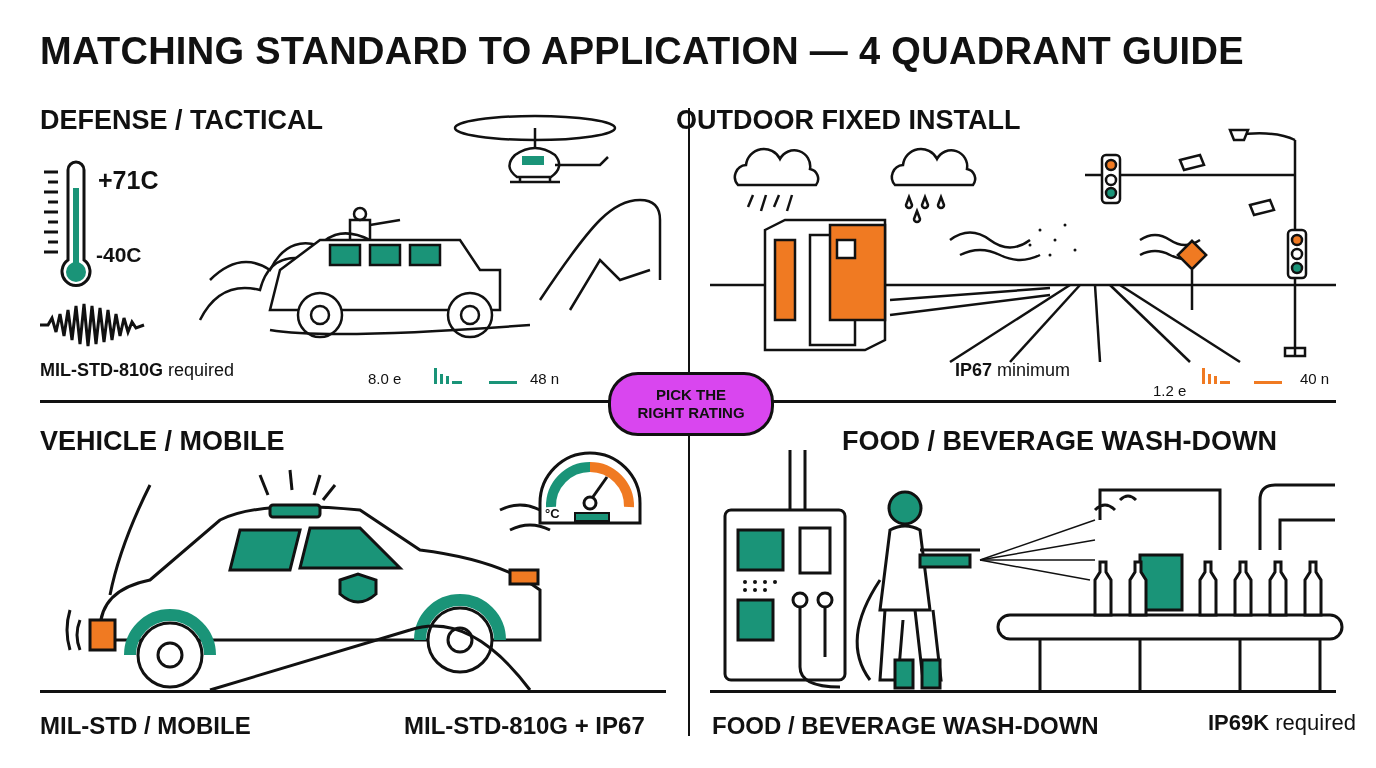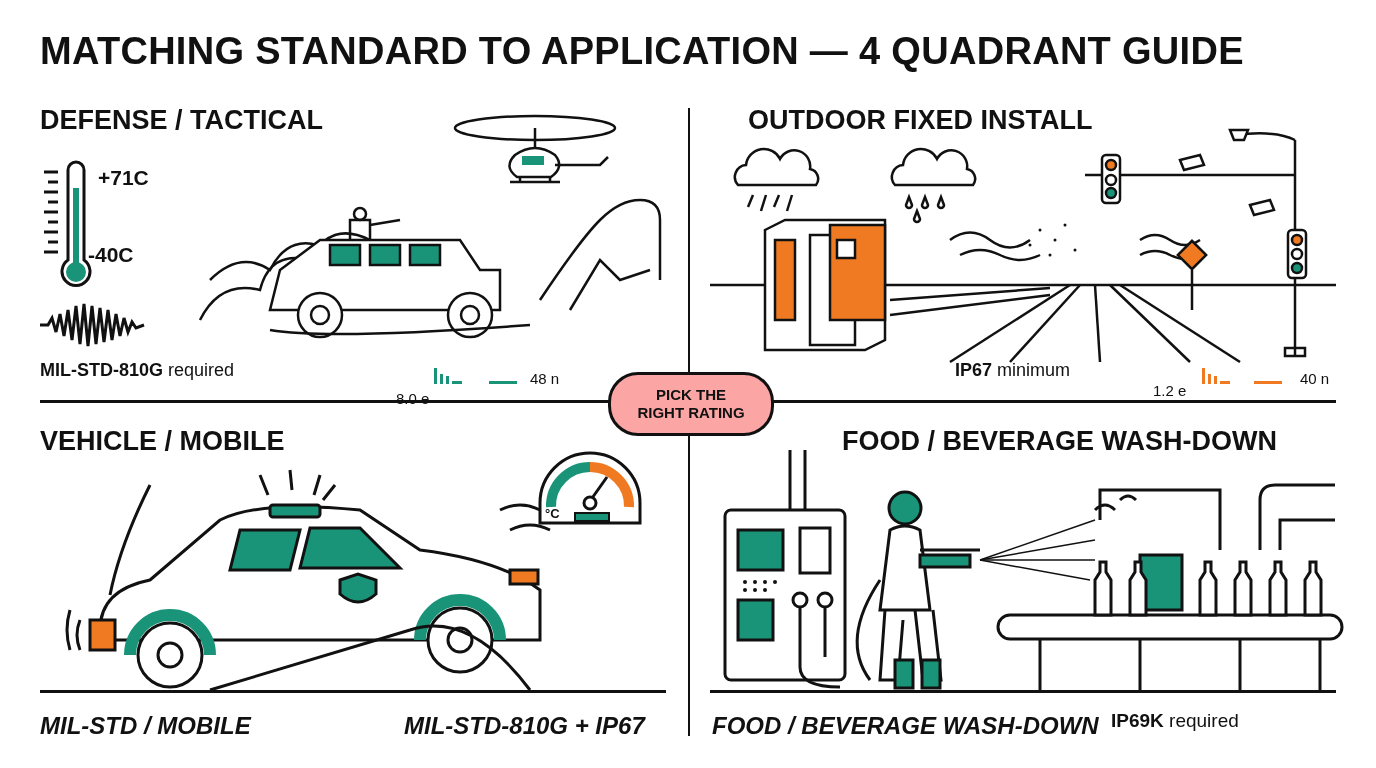--- a/index.html
+++ b/index.html
@@ -2,22 +2,22 @@
 <html><head>
 <meta charset="utf-8">
 <style>
   html,body{margin:0;padding:0;background:#fff;}
   body{width:1376px;height:768px;position:relative;overflow:hidden;font-family:"Liberation Sans",sans-serif;color:#111;}
   .abs{position:absolute;}
   .title{left:40px;top:30px;font-size:38px;font-weight:700;letter-spacing:0.3px;white-space:nowrap;text-align:center;}
   .qtitle{font-size:27px;font-weight:700;white-space:nowrap;}
   .vline{position:absolute;left:688px;top:108px;width:2px;height:628px;background:#111;}
   .hline{position:absolute;top:400px;height:3px;background:#111;}
-  .badge{position:absolute;left:608px;top:372px;width:160px;height:58px;border:3px solid #111;border-radius:30px;background:#fca5a5;display:flex;align-items:center;justify-content:center;text-align:center;font-size:15px;font-weight:700;line-height:18px;}
-  .footer{font-size:24px;font-weight:700;white-space:nowrap;font-style:italic;}
+  .badge{position:absolute;left:608px;top:372px;width:160px;height:58px;border:3px solid #111;border-radius:30px;background:#d946ef;display:flex;align-items:center;justify-content:center;text-align:center;font-size:15px;font-weight:700;line-height:18px;}
+  .footer{font-size:24px;font-weight:700;white-space:nowrap;}
   .req{font-size:18px;white-space:nowrap;}
   .req b{font-weight:700;}
   .req span{font-weight:400;}
   .mini{font-size:15px;white-space:nowrap;}
   svg{position:absolute;overflow:visible;}
   .gline{position:absolute;height:3px;background:#111;}
 </style>
 </head>
 <body>
 
@@ -46,22 +46,22 @@
       <line x1="4" y1="52" x2="18" y2="52"></line>
         <line x1="8" y1="62" x2="18" y2="62"></line>
       <line x1="4" y1="72" x2="18" y2="72"></line>
         <line x1="8" y1="82" x2="18" y2="82"></line>
       <line x1="4" y1="92" x2="18" y2="92"></line>
       <path d="M28 10 a8 8 0 0 1 16 0 v90 a14 14 0 1 1 -16 0 z" fill="#fff"></path>
     </g>
     <rect x="33" y="28" width="6" height="76" fill="#1a9478"></rect>
     <circle cx="36" cy="112" r="10" fill="#1a9478"></circle>
   </svg>
-  <div class="abs" style="left:98px;top:166px;font-size:21px;font-weight:700;">+71C</div>
-  <div class="abs" style="left:88px;top:243px;font-size:21px;font-weight:700;">-40C</div>
+  <div class="abs" style="left:98px;top:166px;font-size:25px;font-weight:700;">+71C</div>
+  <div class="abs" style="left:96px;top:243px;font-size:21px;font-weight:700;">-40C</div>
 
   <svg style="left:40px;top:300px;" width="160" height="50" viewBox="0 0 160 50">
     <path d="M0 25 L8 25 L12 18 L16 32 L20 14 L24 36 L28 10 L32 40 L36 6 L40 44 L44 4 L48 46 L52 6 L56 44 L60 8 L64 42 L68 10 L72 40 L76 14 L80 36 L84 18 L88 32 L92 22 L96 28 L104 25" fill="none" stroke="#111" stroke-width="3"></path>
   </svg>
 
   <svg style="left:450px;top:110px;" width="170" height="90" viewBox="0 0 170 90">
     <g fill="none" stroke="#111" stroke-width="2.5">
       <ellipse cx="85" cy="18" rx="80" ry="12"></ellipse>
       <line x1="85" y1="18" x2="85" y2="38"></line>
       <path d="M65 45 q20 -14 40 0 q10 12 -4 22 h-34 q-14 -10 -2 -22z" fill="#fff"></path>
@@ -91,35 +91,35 @@
         <circle cx="160" cy="44" r="6"></circle>
       <line x1="170" y1="55" x2="200" y2="50"></line>
       <path d="M70 160 q60 10 260 -5"></path>
     </g>
   </svg>
 
   <div class="abs req" style="left:40px;top:360px;">
     <b>MIL-STD-810G</b>
     <span>required</span>
   </div>
-  <div class="abs mini" style="left:396px;top:370px;margin-top:20px;">8.0 e</div>
+  <div class="abs mini" style="left:368px;top:370px;">8.0 e</div>
   <svg style="left:434px;top:366px;" width="90" height="20" viewBox="0 0 90 20">
     <g fill="#1a9478">
         <rect x="0" y="2" width="3" height="16"></rect>
         <rect x="6" y="8" width="3" height="10"></rect>
         <rect x="12" y="10" width="3" height="8"></rect>
         <rect x="18" y="15" width="10" height="3"></rect>
         <rect x="55" y="15" width="28" height="3"></rect>
       </g>
   </svg>
   <div class="abs mini" style="left:530px;top:370px;">48 n</div>
 </div>
 
 <div>
-  <div class="abs qtitle" style="left:748px;top:105px;text-align:center;">OUTDOOR FIXED INSTALL</div>
+  <div class="abs qtitle" style="left:676px;top:105px;text-align:center;">OUTDOOR FIXED INSTALL</div>
 
   <svg style="left:728px;top:145px;" width="100" height="80" viewBox="0 0 100 80">
     <g fill="none" stroke="#111" stroke-width="2.5">
       <path d="M10 40 a12 12 0 0 1 8 -20 a18 18 0 0 1 34 -6 a16 16 0 0 1 30 10 a10 10 0 0 1 6 16 z"></path>
       <line x1="25" y1="50" x2="20" y2="62"></line>
         <line x1="38" y1="50" x2="33" y2="66"></line>
       <line x1="51" y1="50" x2="46" y2="62"></line>
         <line x1="64" y1="50" x2="59" y2="66"></line>
     </g>
   </svg>
@@ -310,17 +310,17 @@
       <path d="M245 155 v-35 l5 -8 v-10 h6 v10 l5 8 v35z" fill="#fff"></path>
       <path d="M280 155 v-35 l5 -8 v-10 h6 v10 l5 8 v35z" fill="#fff"></path>
       <path d="M315 155 v-35 l5 -8 v-10 h6 v10 l5 8 v35z" fill="#fff"></path>
       <path d="M105 50 q10 -10 20 0"></path>
         <path d="M130 40 q8 -8 16 0"></path>
     </g>
   </svg>
 
   <div class="gline" style="left:710px;top:690px;width:626px;"></div>
   <div class="abs footer" style="left:712px;top:712px;">FOOD / BEVERAGE WASH-DOWN</div>
-  <div class="abs req" style="left:1111px;top:710px;font-size:19px;">
+  <div class="abs req" style="left:1208px;top:710px;font-size:22px;">
     <b>IP69K</b>
     <span>required</span>
   </div>
 </div>
 
 </body></html>

